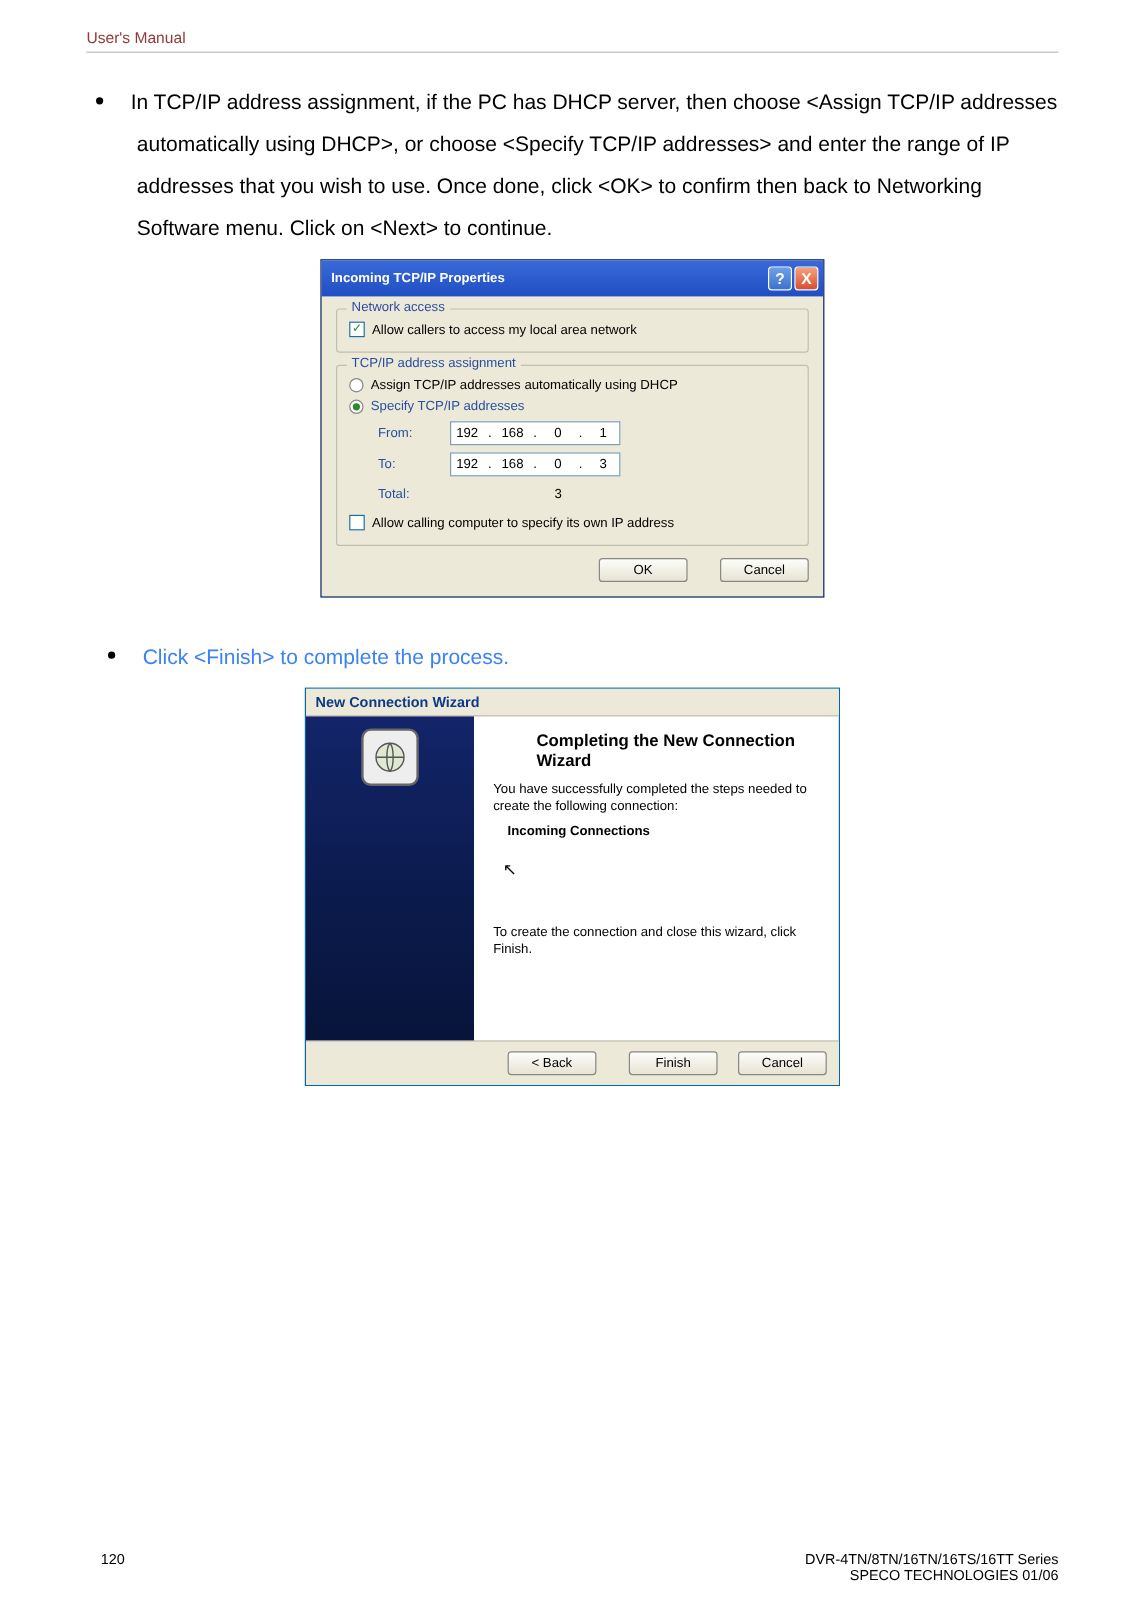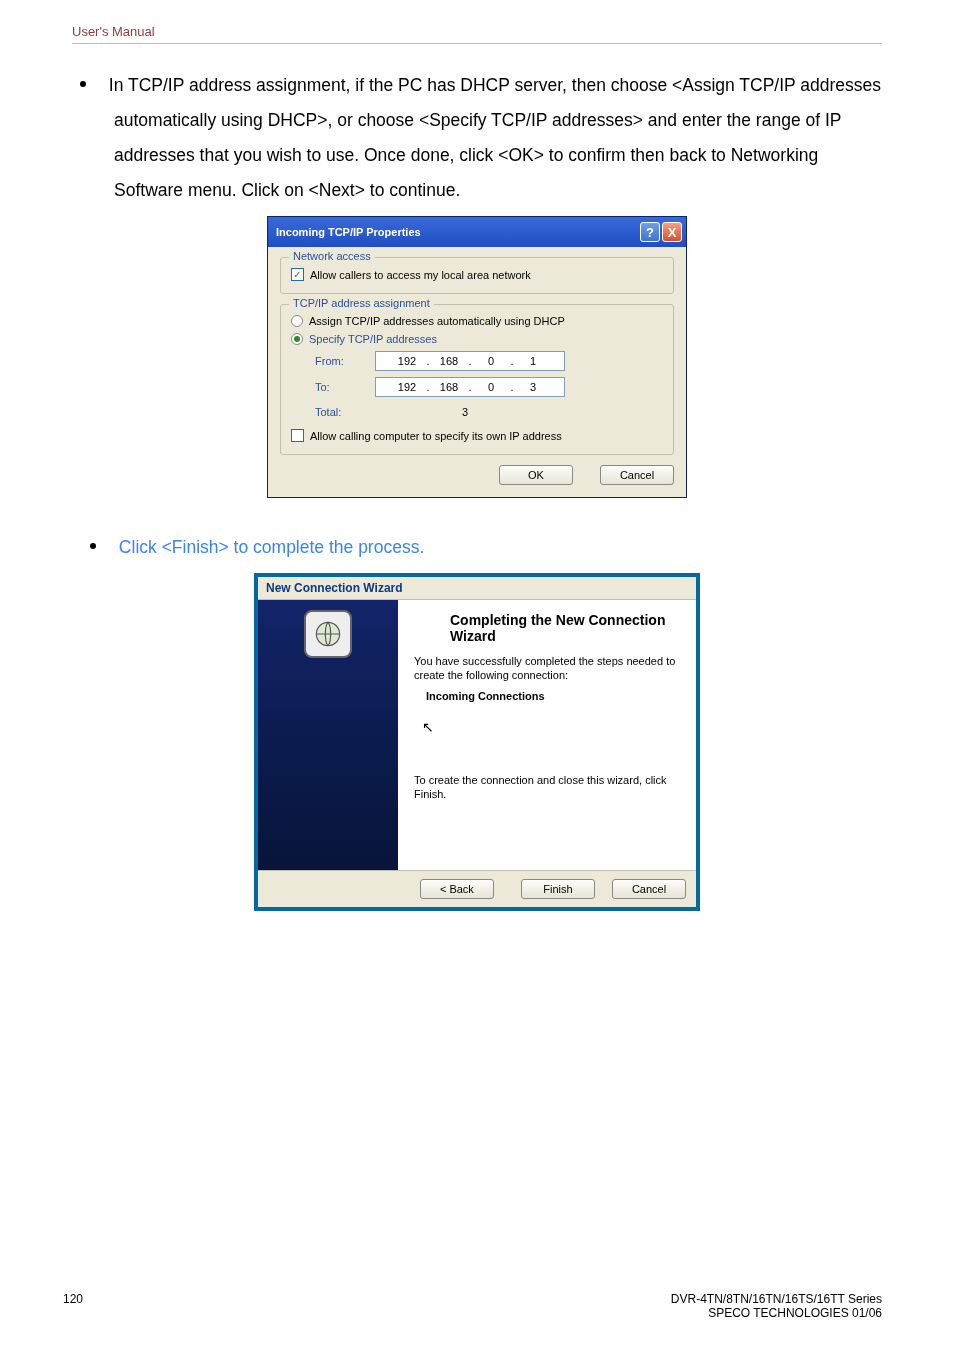--- a/index.html
+++ b/index.html
@@ -106,39 +106,39 @@
   }
   .radio-row { display: flex; align-items: center; gap: 6px; color: #000; margin-bottom: 6px; }
   .radio {
     width: 12px; height: 12px; border: 1px solid #888; border-radius: 50%;
     background: #fff; display: inline-flex; align-items: center; justify-content: center;
   }
   .radio.sel::after { content: ""; width: 6px; height: 6px; background: #2b8a2b; border-radius: 50%; display: block; }
   .iprow { display: flex; align-items: center; margin: 6px 0 6px 24px; }
   .iplabel { width: 60px; color: #2a4f9e; }
   .ipfield {
-    width: 190px; height: 20px; border: 1px solid #7f9db9; background: #fff;
+    width: 142px; height: 20px; border: 1px solid #7f9db9; background: #fff;
     display: flex; align-items: center; justify-content: center; gap: 2px;
     font-size: 11px; color: #000;
   }
   .ipoct { width: 30px; text-align: center; }
   .ipdot { width: 8px; text-align: center; }
   .totalval { margin-left: 84px; color: #000; border:1px solid transparent; height:18px; display:flex; align-items:center; width:170px; background:transparent; padding-left:2px;}
   .btnrow { text-align: right; margin-top: 8px; }
   .winbtn {
     display: inline-block; min-width: 74px; padding: 3px 12px;
     border: 1px solid #888; border-radius: 3px;
     background: linear-gradient(to bottom, #fdfdfb, #e7e4d3);
     color: #000; font-size: 11px; text-align: center; margin-left: 24px;
   }
   
   .dlg2 {
     width: 446px;
     margin: 4px auto 0 auto;
-    border: 4px solid #0369a1;
+    border: 1px solid #0369a1;
     background: #fff;
     font-family: Tahoma, Arial, sans-serif;
     font-size: 11px;
   }
   .dlg2-titlebar {
     background: #ece9d8;
     color: #0a3a88;
     font-weight: bold;
     padding: 4px 8px;
     border-bottom: 1px solid #c0c0b0;
@@ -161,21 +161,21 @@
   .dlg2-bold { font-weight: bold; margin-left: 12px; margin-bottom: 16px; }
   .cursor-icon { font-size: 14px; margin: 6px 0 10px 8px; }
   .dlg2-footer {
     border-top: 1px solid #c0c0b0;
     background: #ece9d8;
     padding: 8px 10px; text-align: right;
   }
   .footer-area {
     position: absolute;
     bottom: 30px;
-    left: 63px; right: 72px;
+    left: 84px; right: 72px;
     display: flex; justify-content: space-between;
     font-size: 12px; color: #000;
   }
   .footer-right { text-align: right; }
 </style>
 </head>
 <body>
 
 <div class="page">
   <div class="header-right">User's Manual</div>

